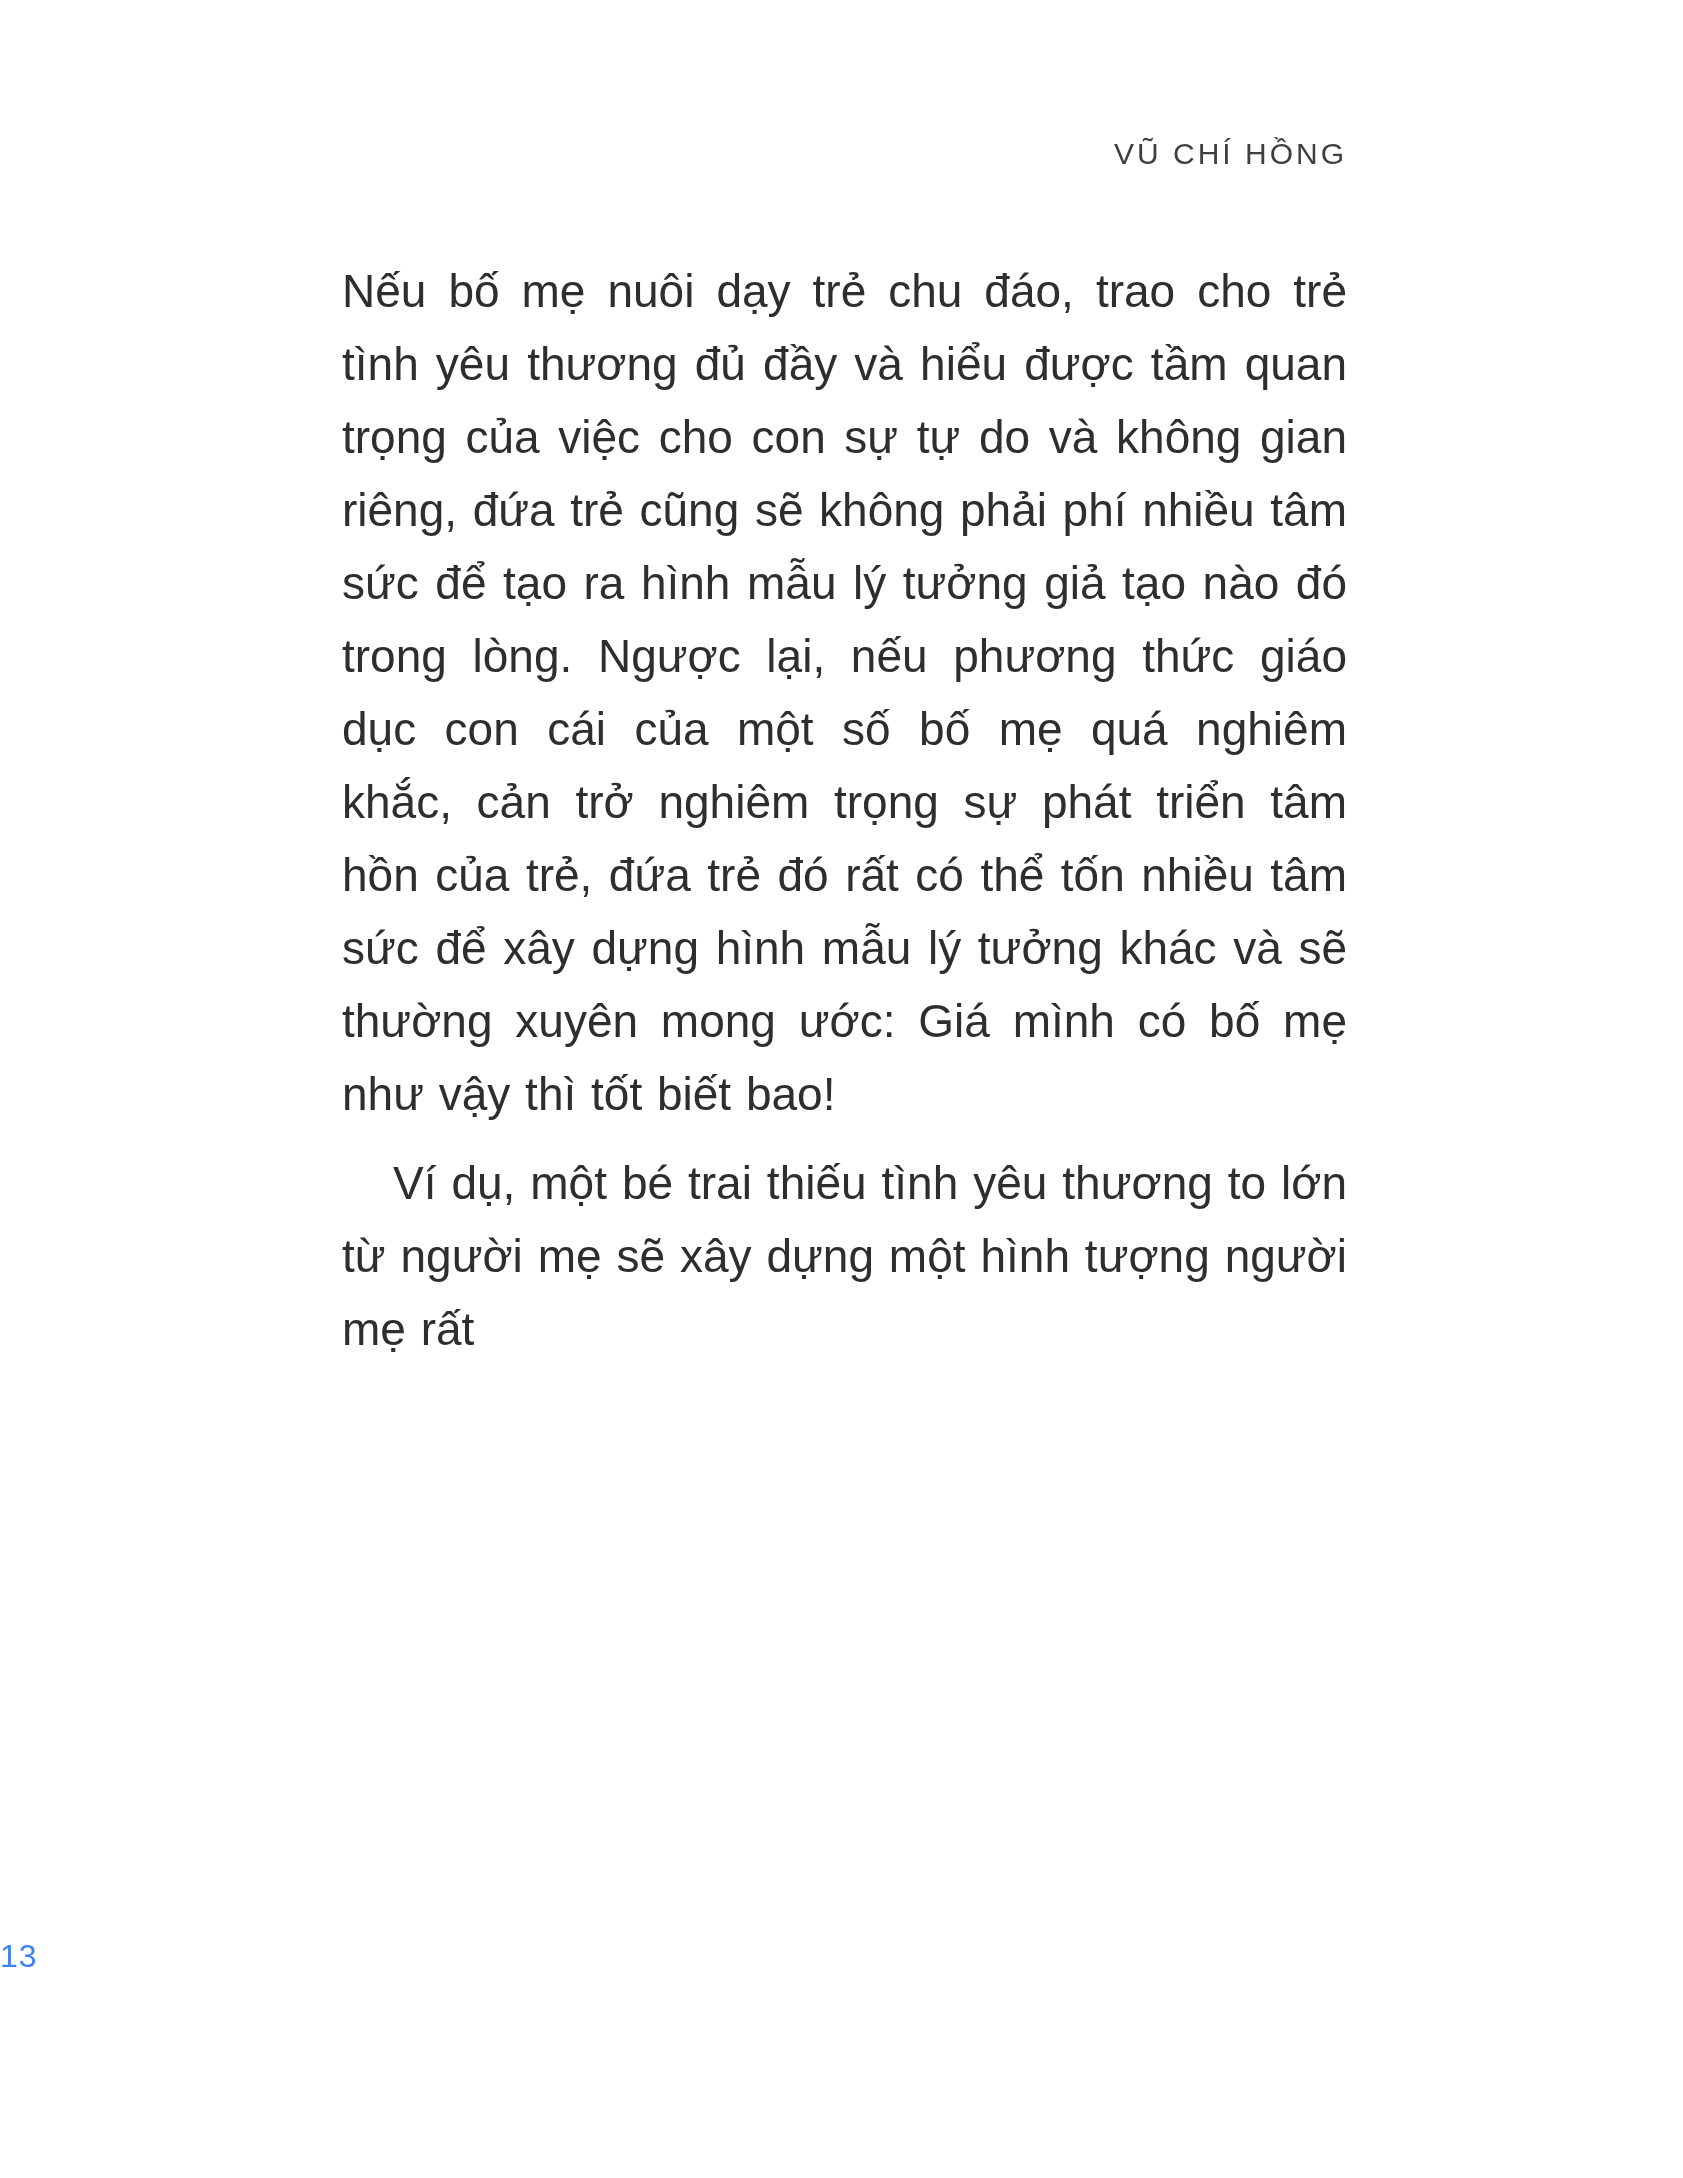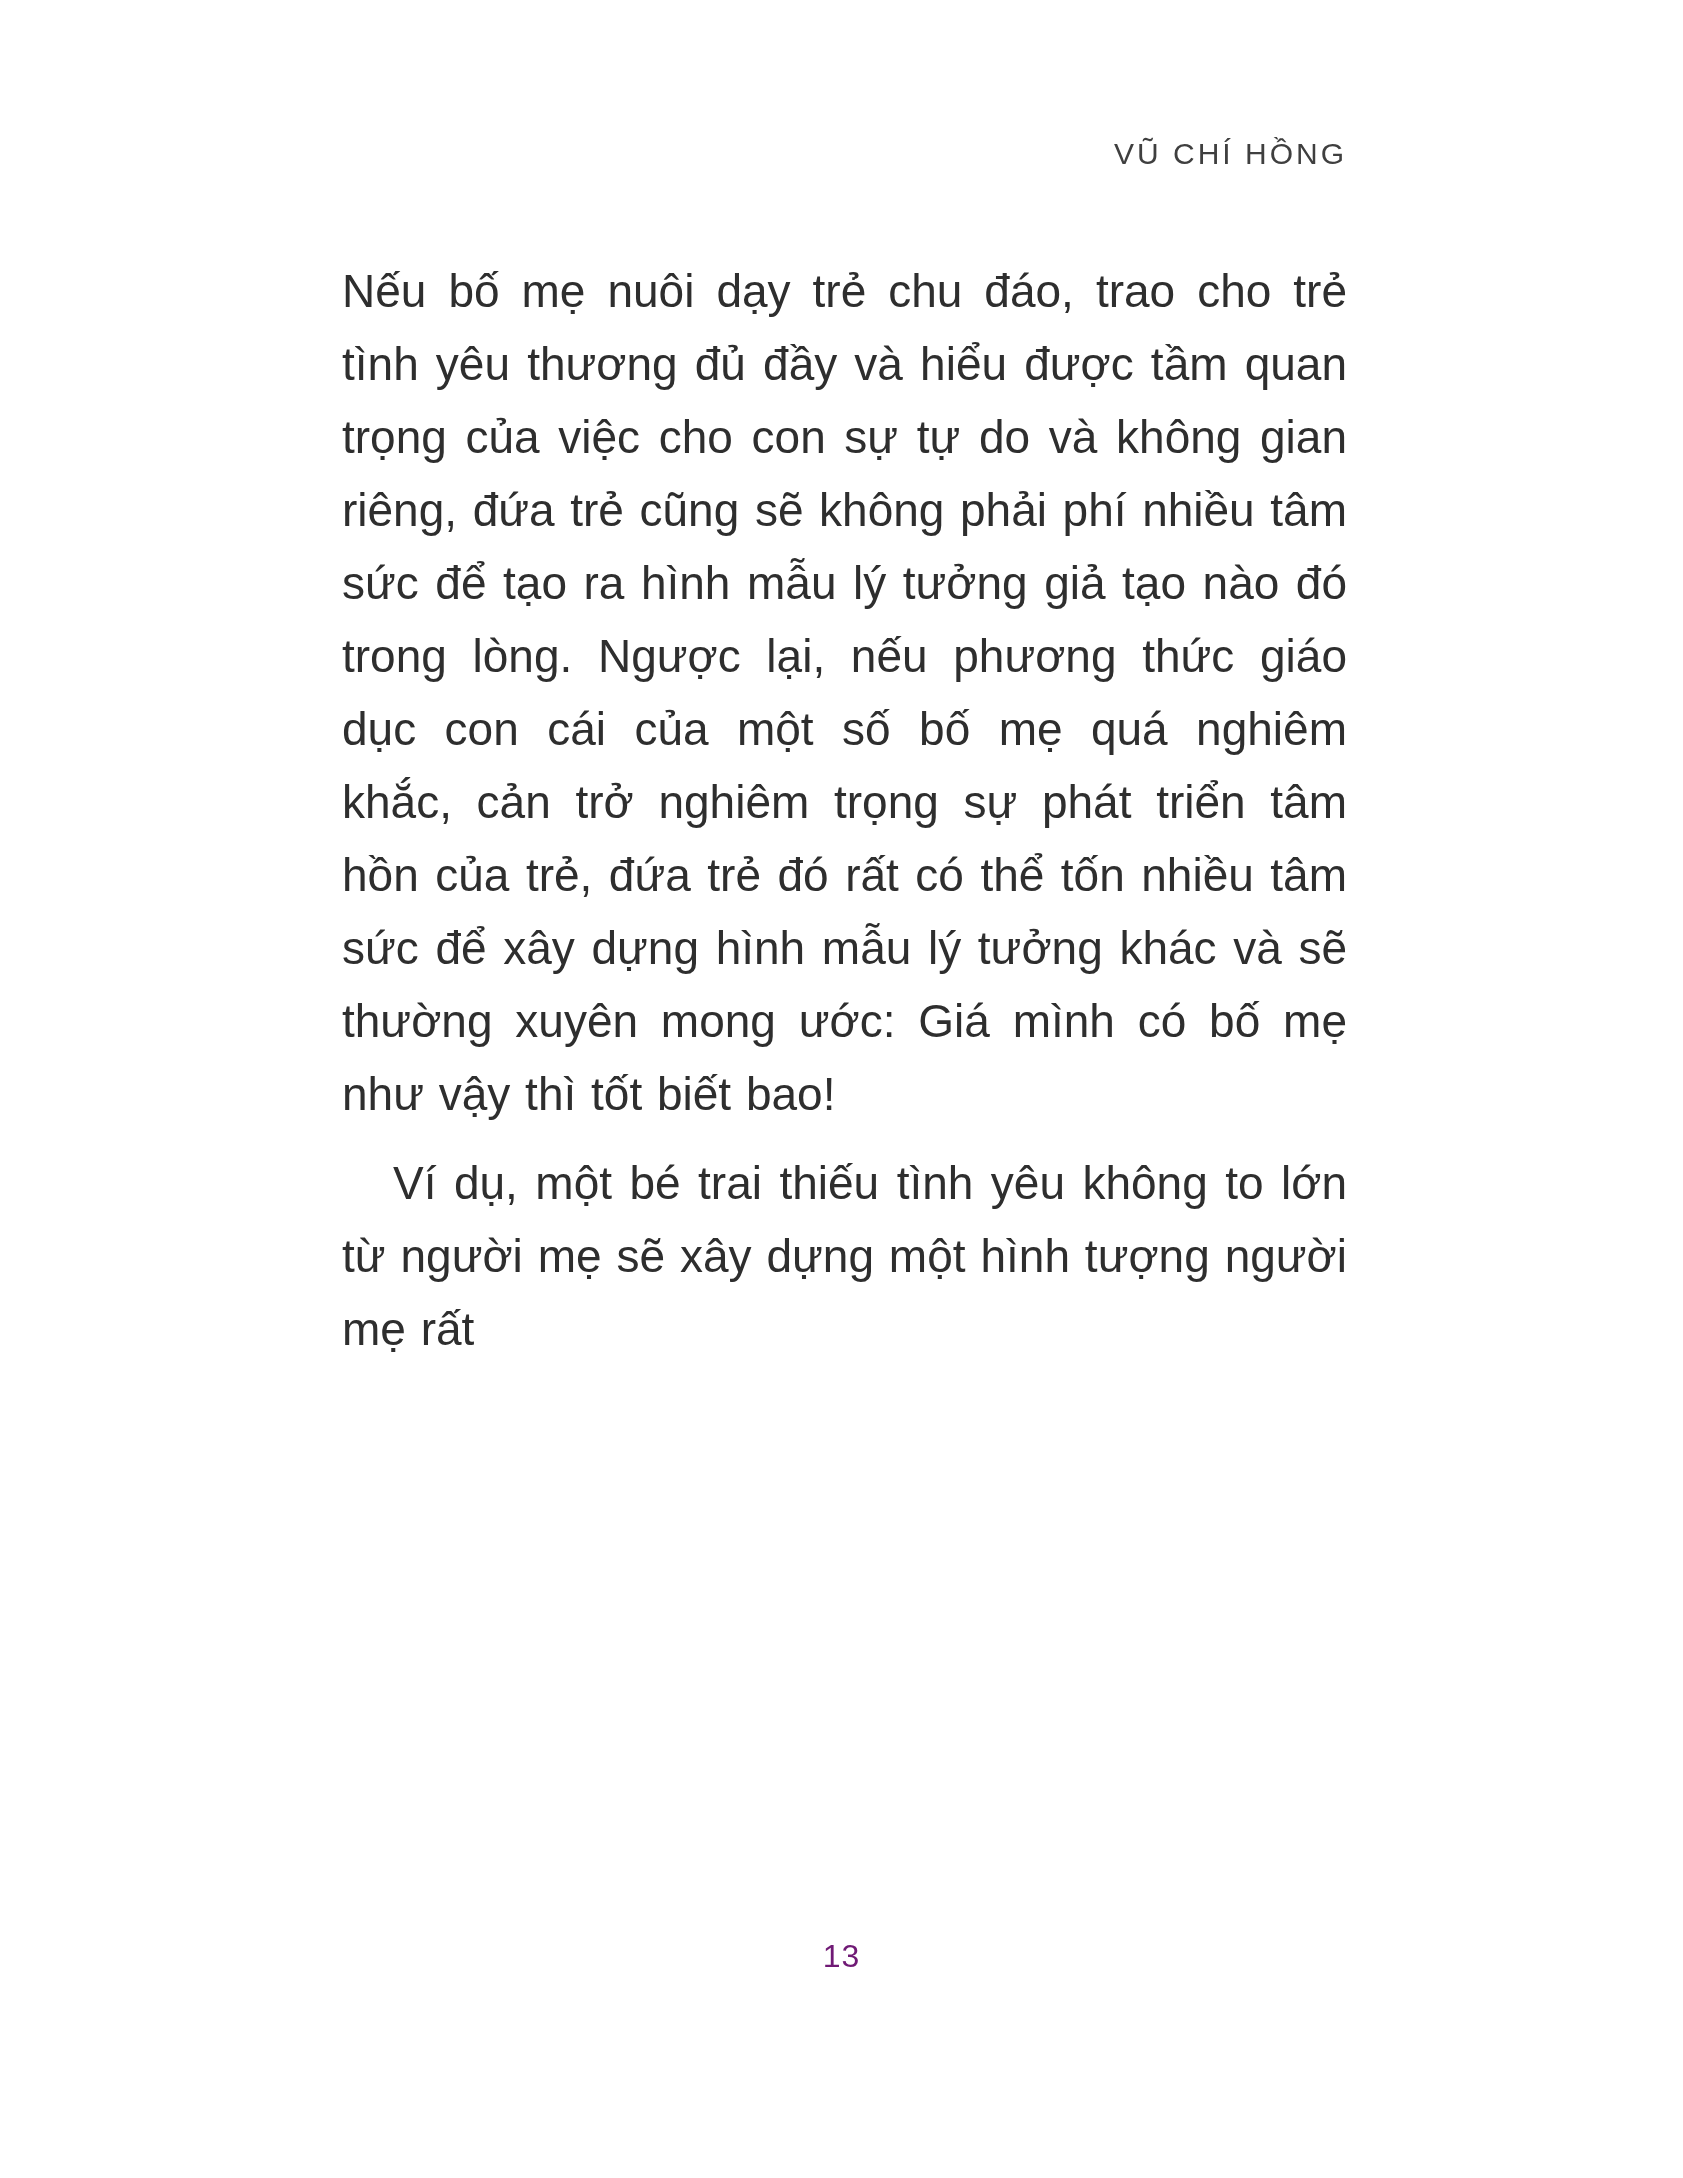--- a/index.html
+++ b/index.html
@@ -43,35 +43,35 @@
     word-spacing: 2px;
   }
   .text-block p.indented {
     text-indent: 51px;
   }
   .page-number {
     position: absolute;
     top: 1938px;
     left: 0;
     width: 1683px;
-    text-align: center;
+    text-align: left;
     font-family: "Liberation Sans", sans-serif;
     font-size: 32px;
-    color: #701a75;
+    color: #3b82f6;
     letter-spacing: 1px;
   }
 </style>
 </head>
 <body>
 
 <div class="page">
 
   <div class="running-header">VŨ CHÍ HỒNG</div>
 
   <div class="text-block">
     <p>Nếu bố mẹ nuôi dạy trẻ chu đáo, trao cho trẻ tình yêu thương đủ đầy và hiểu được tầm quan trọng của việc cho con sự tự do và không gian riêng, đứa trẻ cũng sẽ không phải phí nhiều tâm sức để tạo ra hình mẫu lý tưởng giả tạo nào đó trong lòng. Ngược lại, nếu phương thức giáo dục con cái của một số bố mẹ quá nghiêm khắc, cản trở nghiêm trọng sự phát triển tâm hồn của trẻ, đứa trẻ đó rất có thể tốn nhiều tâm sức để xây dựng hình mẫu lý tưởng khác và sẽ thường xuyên mong ước: Giá mình có bố mẹ như vậy thì tốt biết bao!</p>
-    <p class="indented">Ví dụ, một bé trai thiếu tình yêu không to lớn từ người mẹ sẽ xây dựng một hình tượng người mẹ rất</p>
+    <p class="indented">Ví dụ, một bé trai thiếu tình yêu thương to lớn từ người mẹ sẽ xây dựng một hình tượng người mẹ rất</p>
   </div>
 
   <div class="page-number">13</div>
 
 </div>
 
 
 </body></html>

